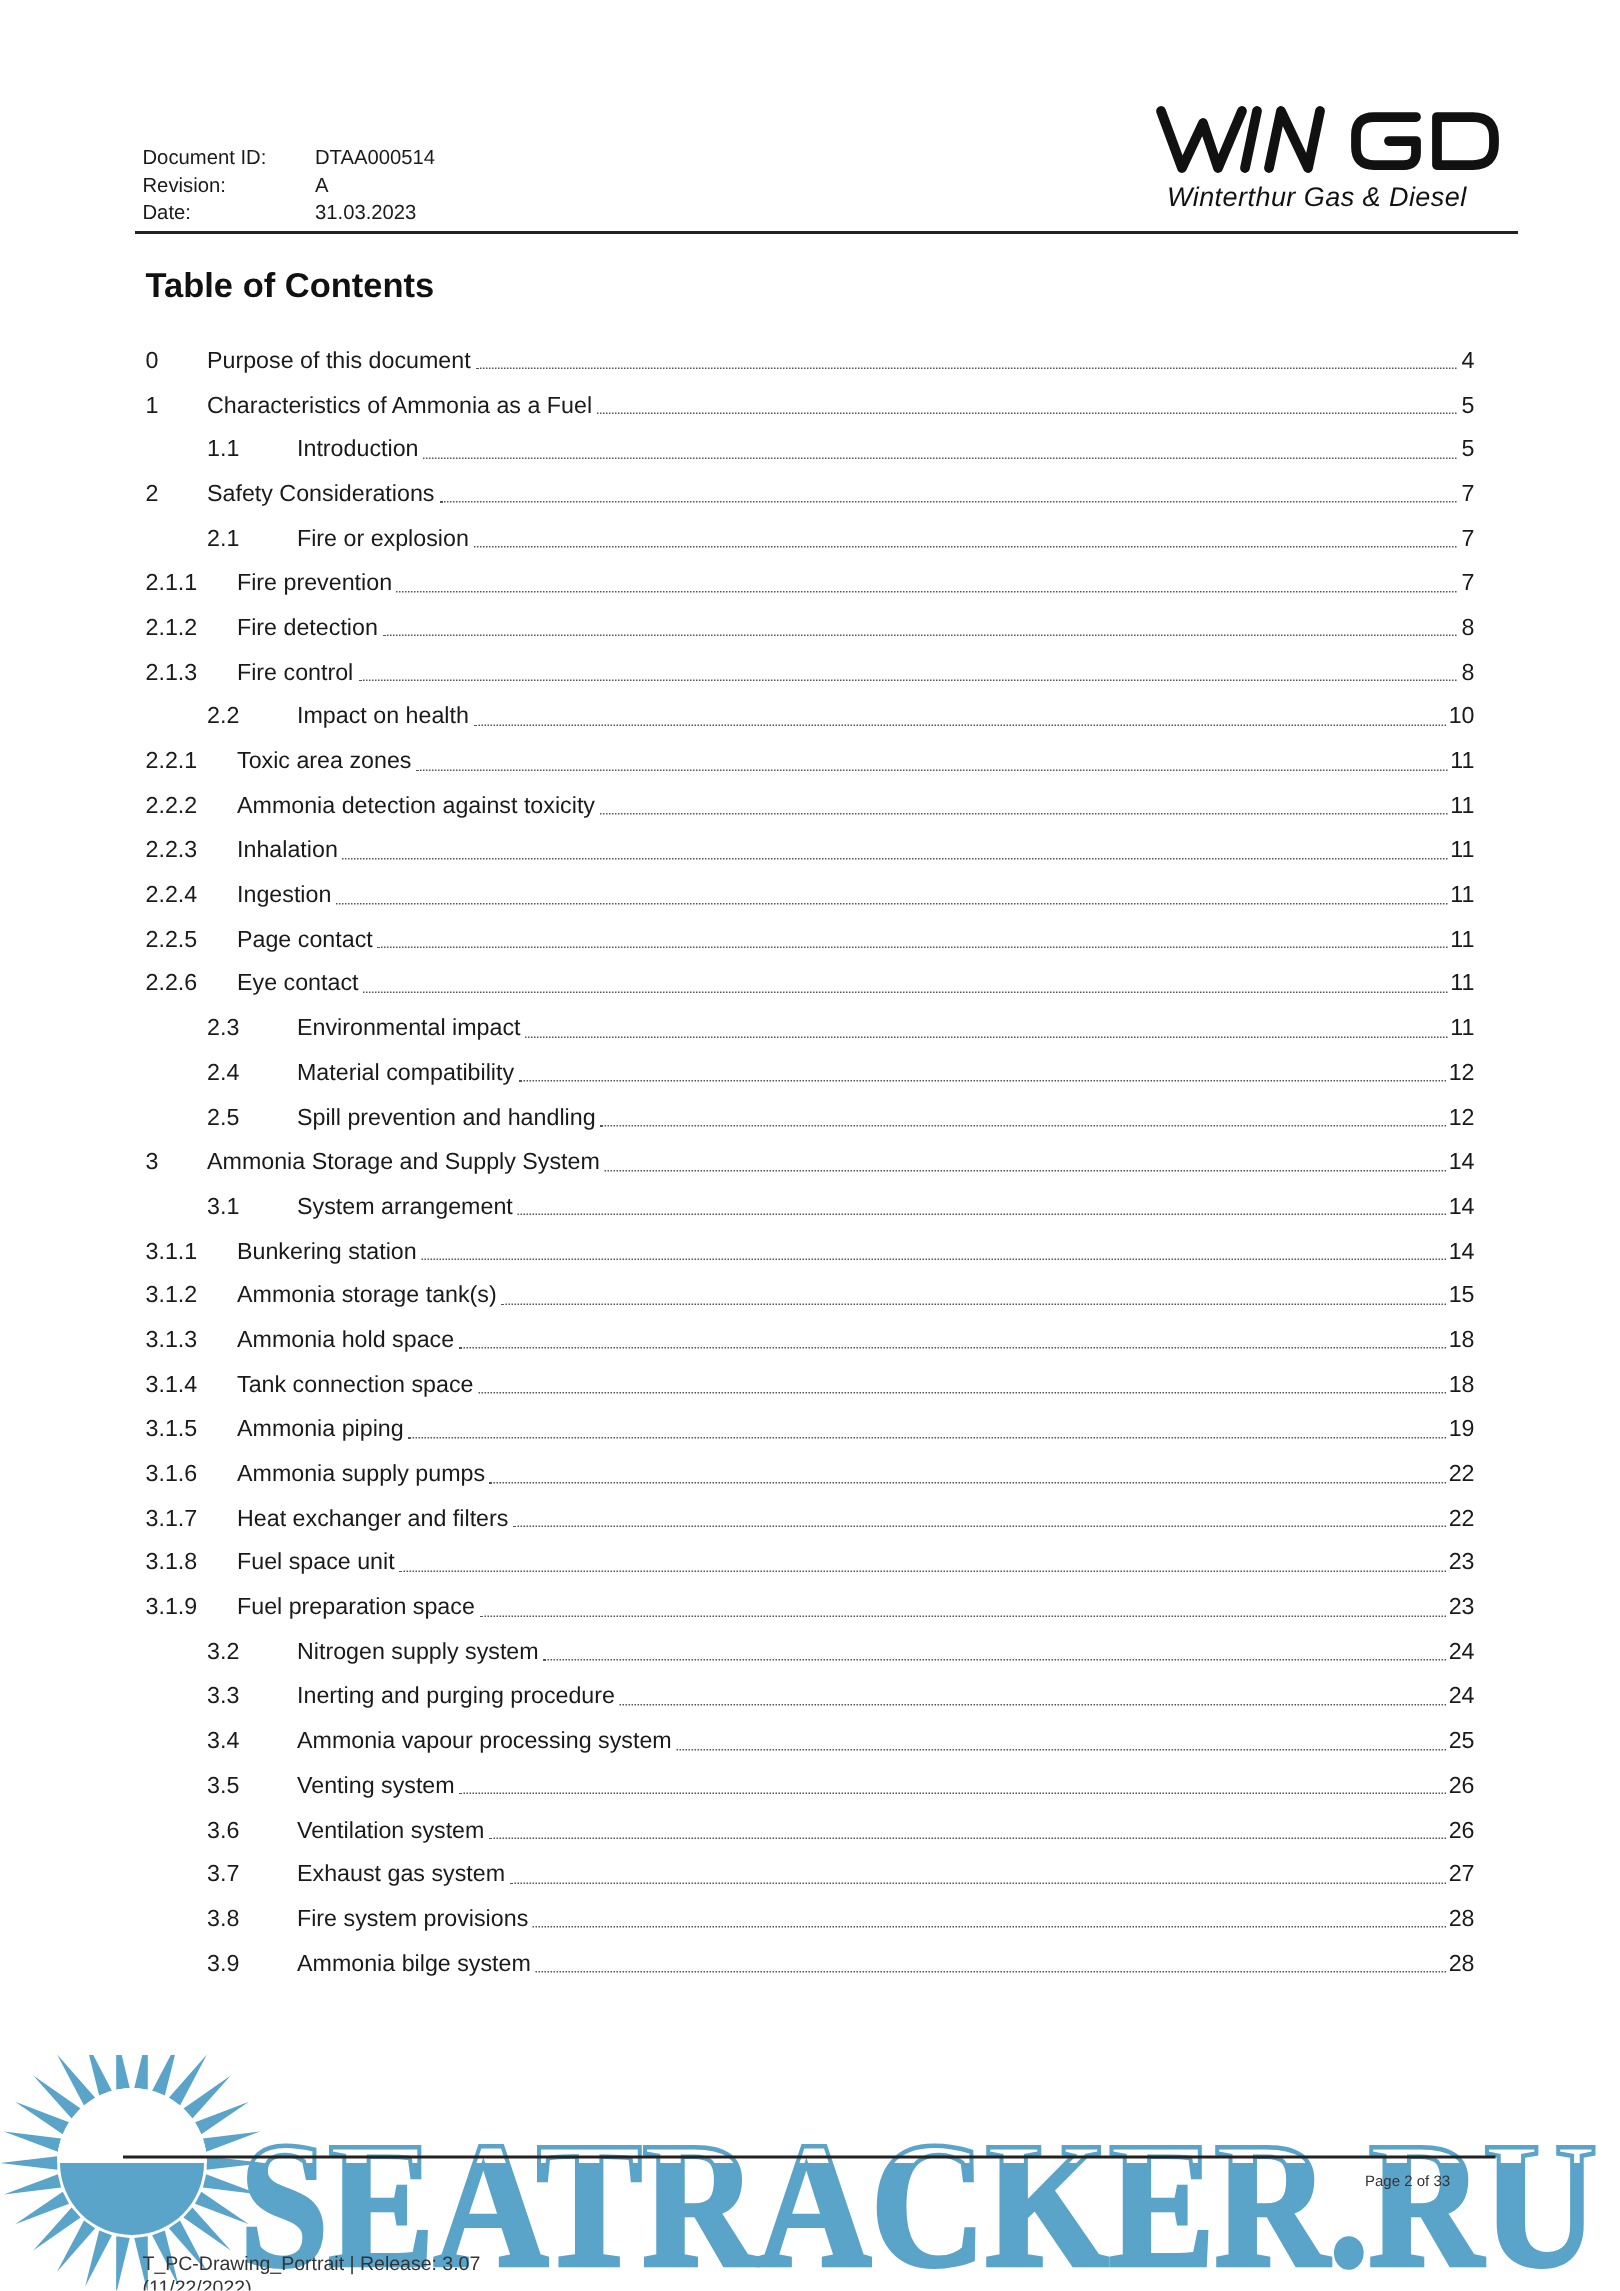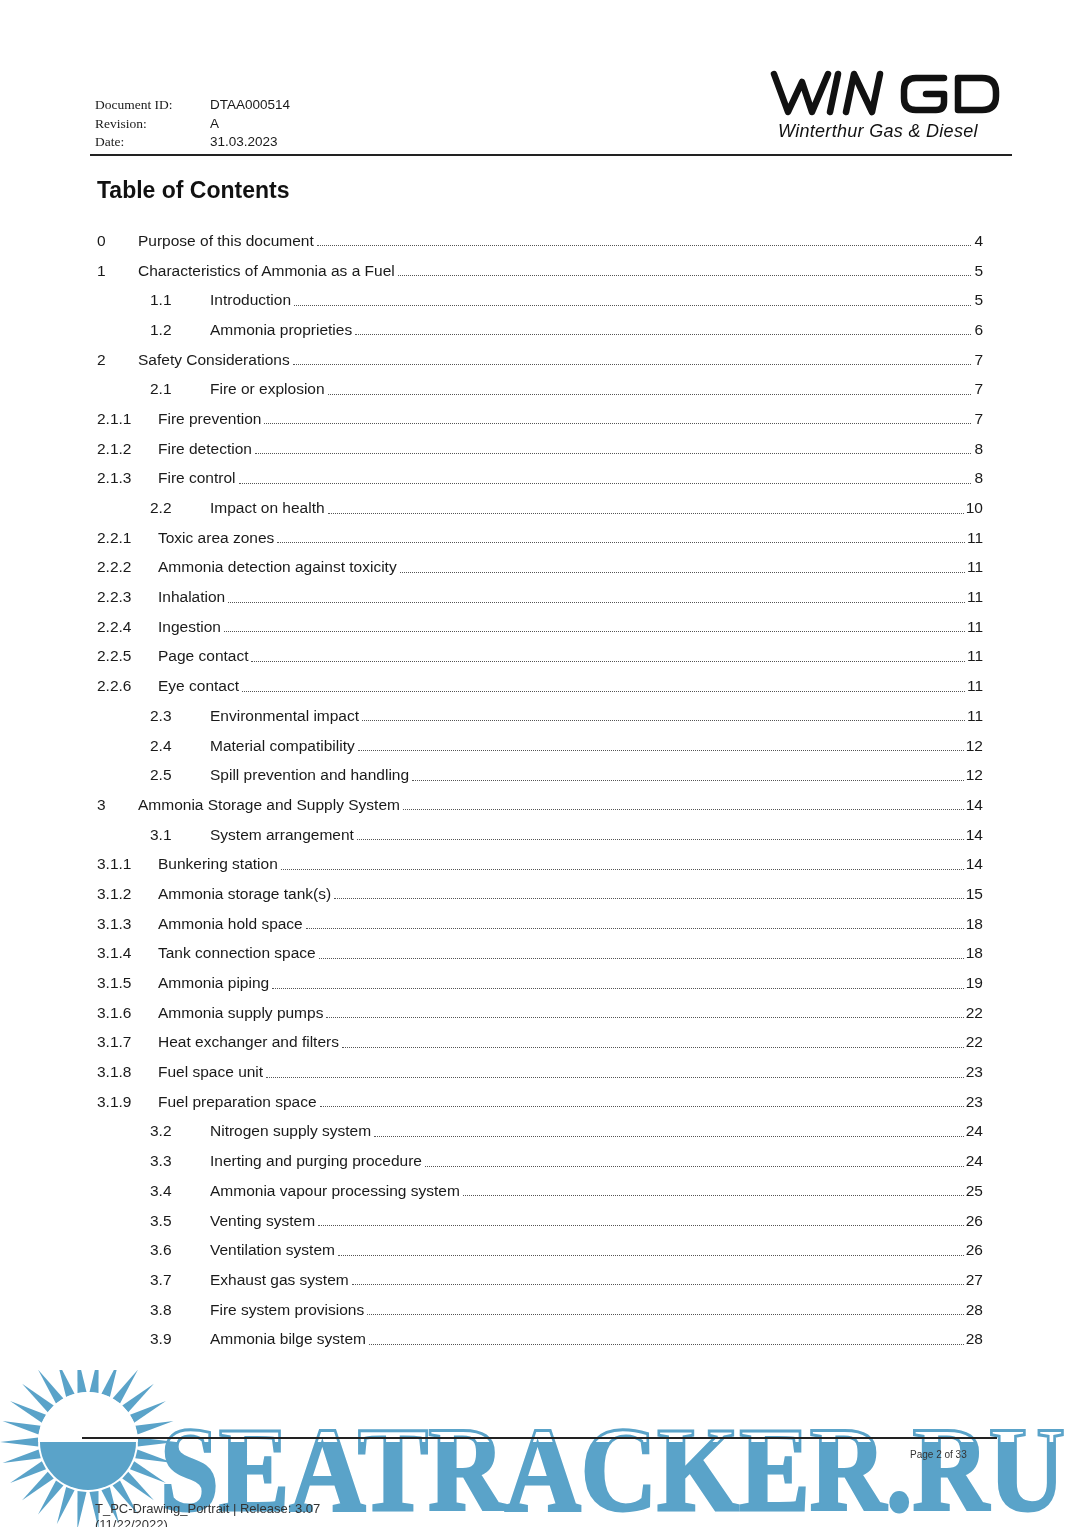--- a/index.html
+++ b/index.html
@@ -1,29 +1,29 @@
 <!DOCTYPE html>
 <html><head>
 <meta charset="utf-8">
 <style>
   html, body { margin:0; padding:0; background:#ffffff; }
   body { width:1080px; height:1527px; position:relative; overflow:hidden; font-family:"Liberation Sans", sans-serif; color:#1a1a1a; }
   .meta { position:absolute; left:95px; top:96px; font-size:13.5px; line-height:18.5px; }
   .meta .row { display:flex; }
-  .meta .k { width:115px;font-family:Liberation Serif, serif; }
+  .meta .k { width:115px; }
   .logo { position:absolute; left:768px; top:68px; width:240px; }
   .logo svg { display:block; }
   .logo-sub { position:absolute; left:778px; top:121px; font-size:18px; font-style:italic; letter-spacing:0.3px; color:#111; }
   .hdr-rule { position:absolute; left:90px; top:154px; width:922px; height:2px; background:#222; }
   .toc-title { position:absolute; left:97px; top:177px; font-size:23px; font-weight:bold; color:#111; }
   .toc { position:absolute; left:97px; top:226px; width:886px; }
   .entry { position:relative; height:29.7px; display:flex; align-items:center; font-size:15.5px; }
   .num { flex:none; }
   .l1 .num { width:41px; }
-  .l2 .num { width:60px; margin-left:53px; }
+  .l2 .num { width:60px; margin-left:41px; }
   .l3 .num { width:61px; }
   .title { flex:none; white-space:nowrap; }
   .leader { flex:1; border-bottom:1.5px dotted #555; margin:0 2px 0 3px; transform:translateY(5px); }
   .page { flex:none; min-width:10px; text-align:right; }
   .foot-rule { position:absolute; left:82px; top:1437px; width:915px; height:1.5px; background:#222; }
   .foot-left { position:absolute; left:95px; top:1501px; font-size:13px; line-height:16px; color:#333; }
   .foot-right { position:absolute; left:910px; top:1449px; font-size:10px; color:#333; }
   .wm { position:absolute; left:0; top:1370px; width:1080px; height:157px; pointer-events:none; }
 </style>
 </head>
@@ -71,26 +71,20 @@
       <span class="num">1</span>
       <span class="title">Characteristics of Ammonia as a Fuel</span>
       <span class="leader"></span>
       <span class="page">5</span>
     </div>
     <div class="entry l2">
       <span class="num">1.1</span>
       <span class="title">Introduction</span>
       <span class="leader"></span>
       <span class="page">5</span>
-    </div>
-    <div class="entry l2">
-      <span class="num">1.2</span>
-      <span class="title">Ammonia proprieties</span>
-      <span class="leader"></span>
-      <span class="page">6</span>
     </div>
     <div class="entry l1">
       <span class="num">2</span>
       <span class="title">Safety Considerations</span>
       <span class="leader"></span>
       <span class="page">7</span>
     </div>
     <div class="entry l2">
       <span class="num">2.1</span>
       <span class="title">Fire or explosion</span>

